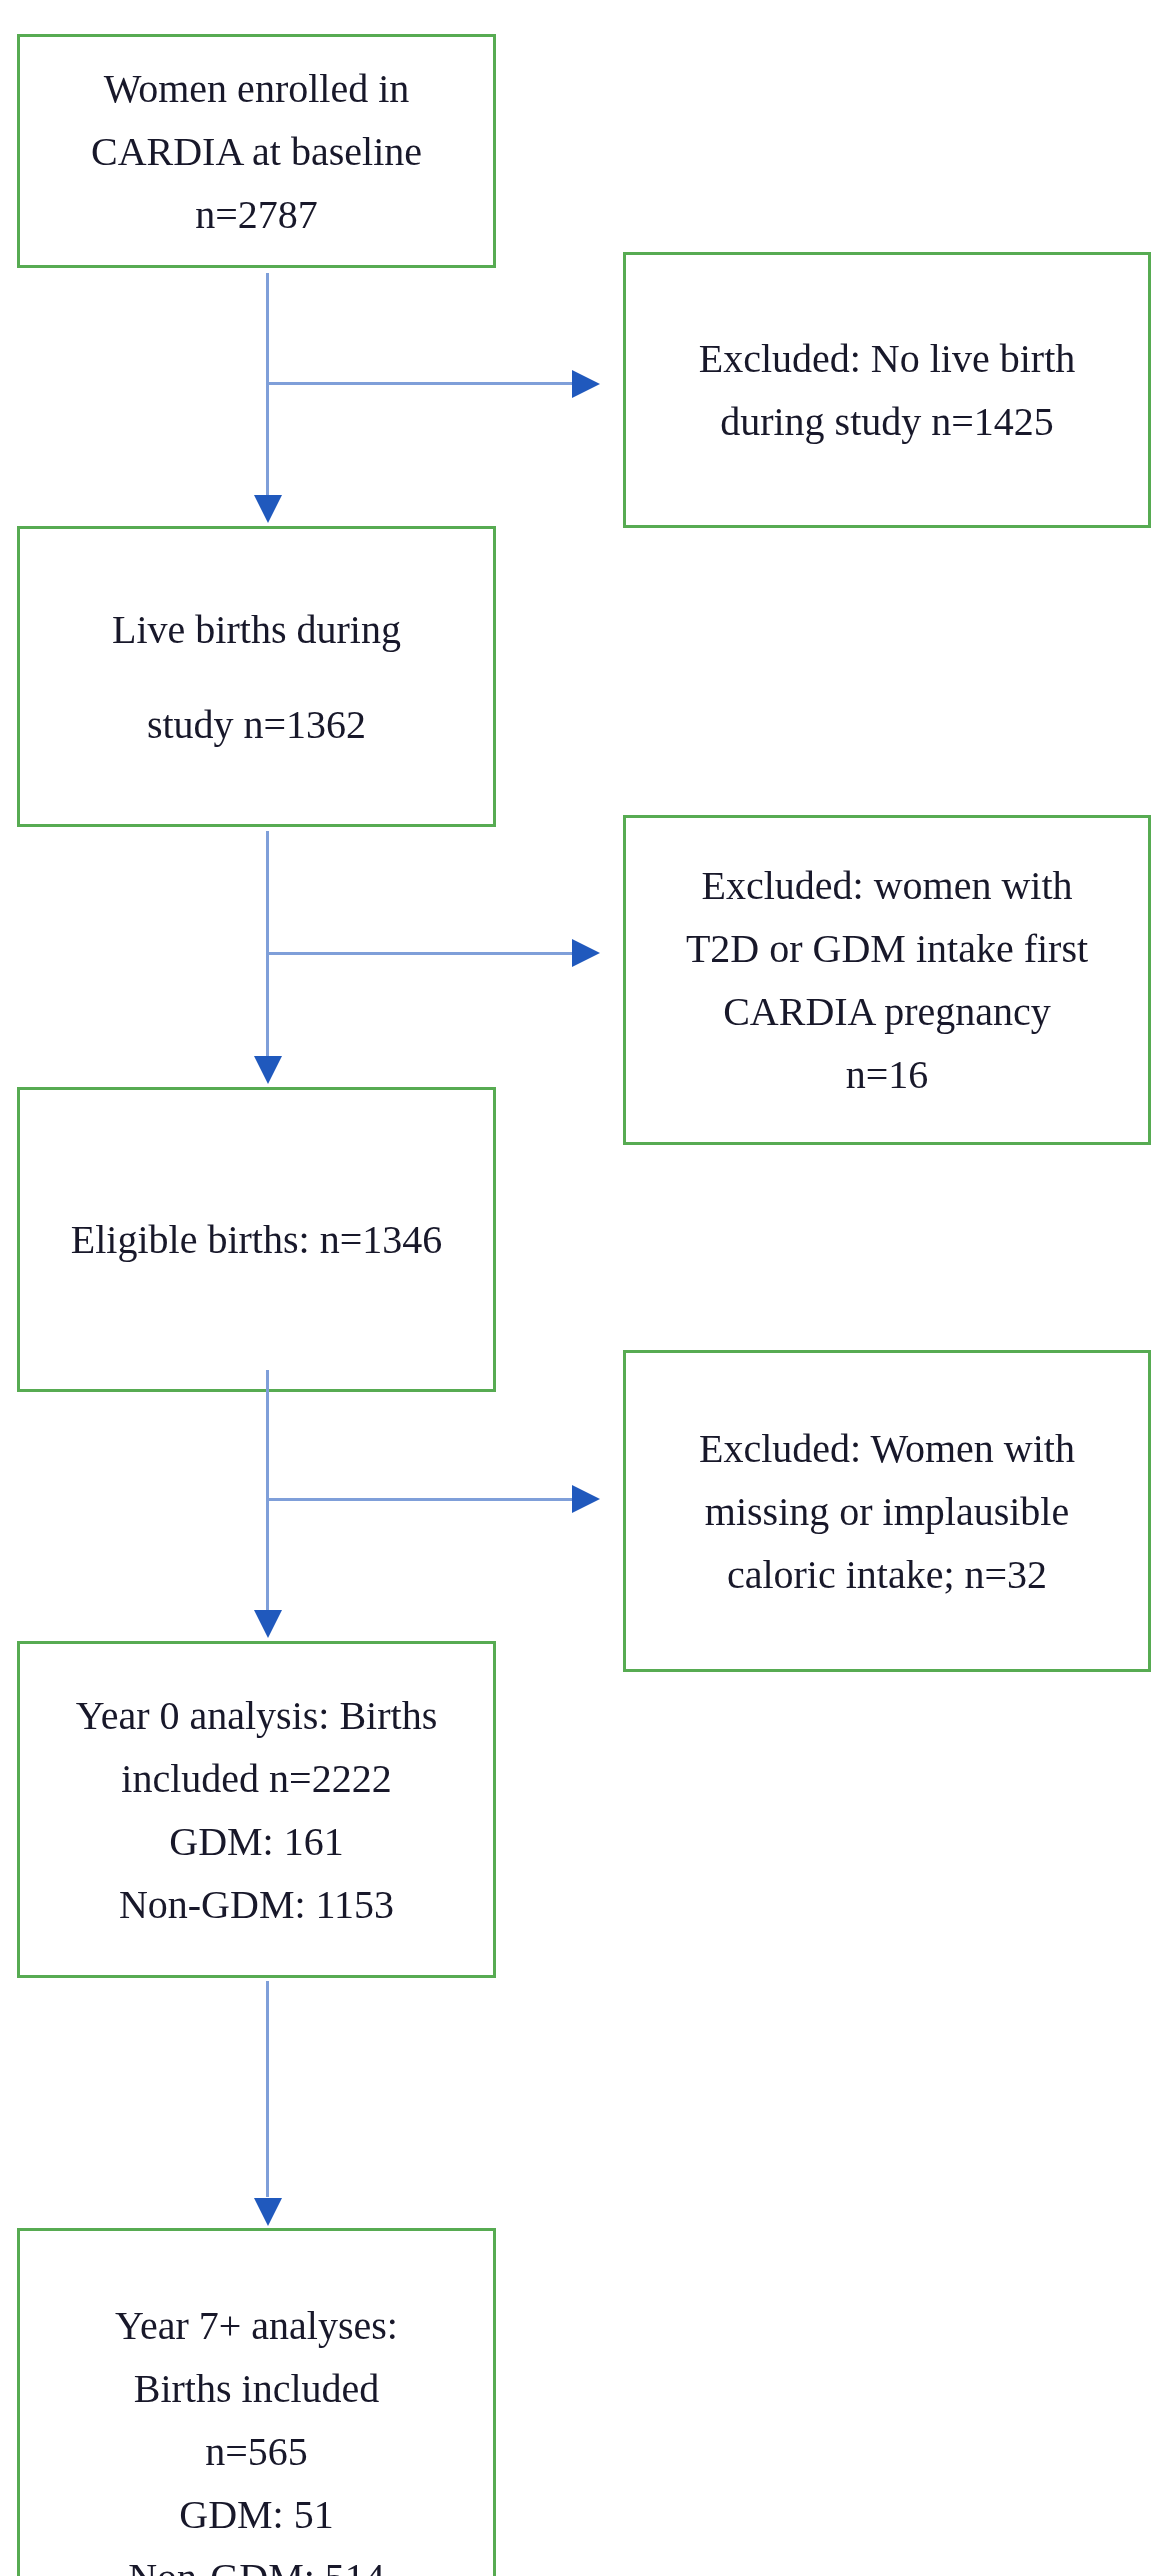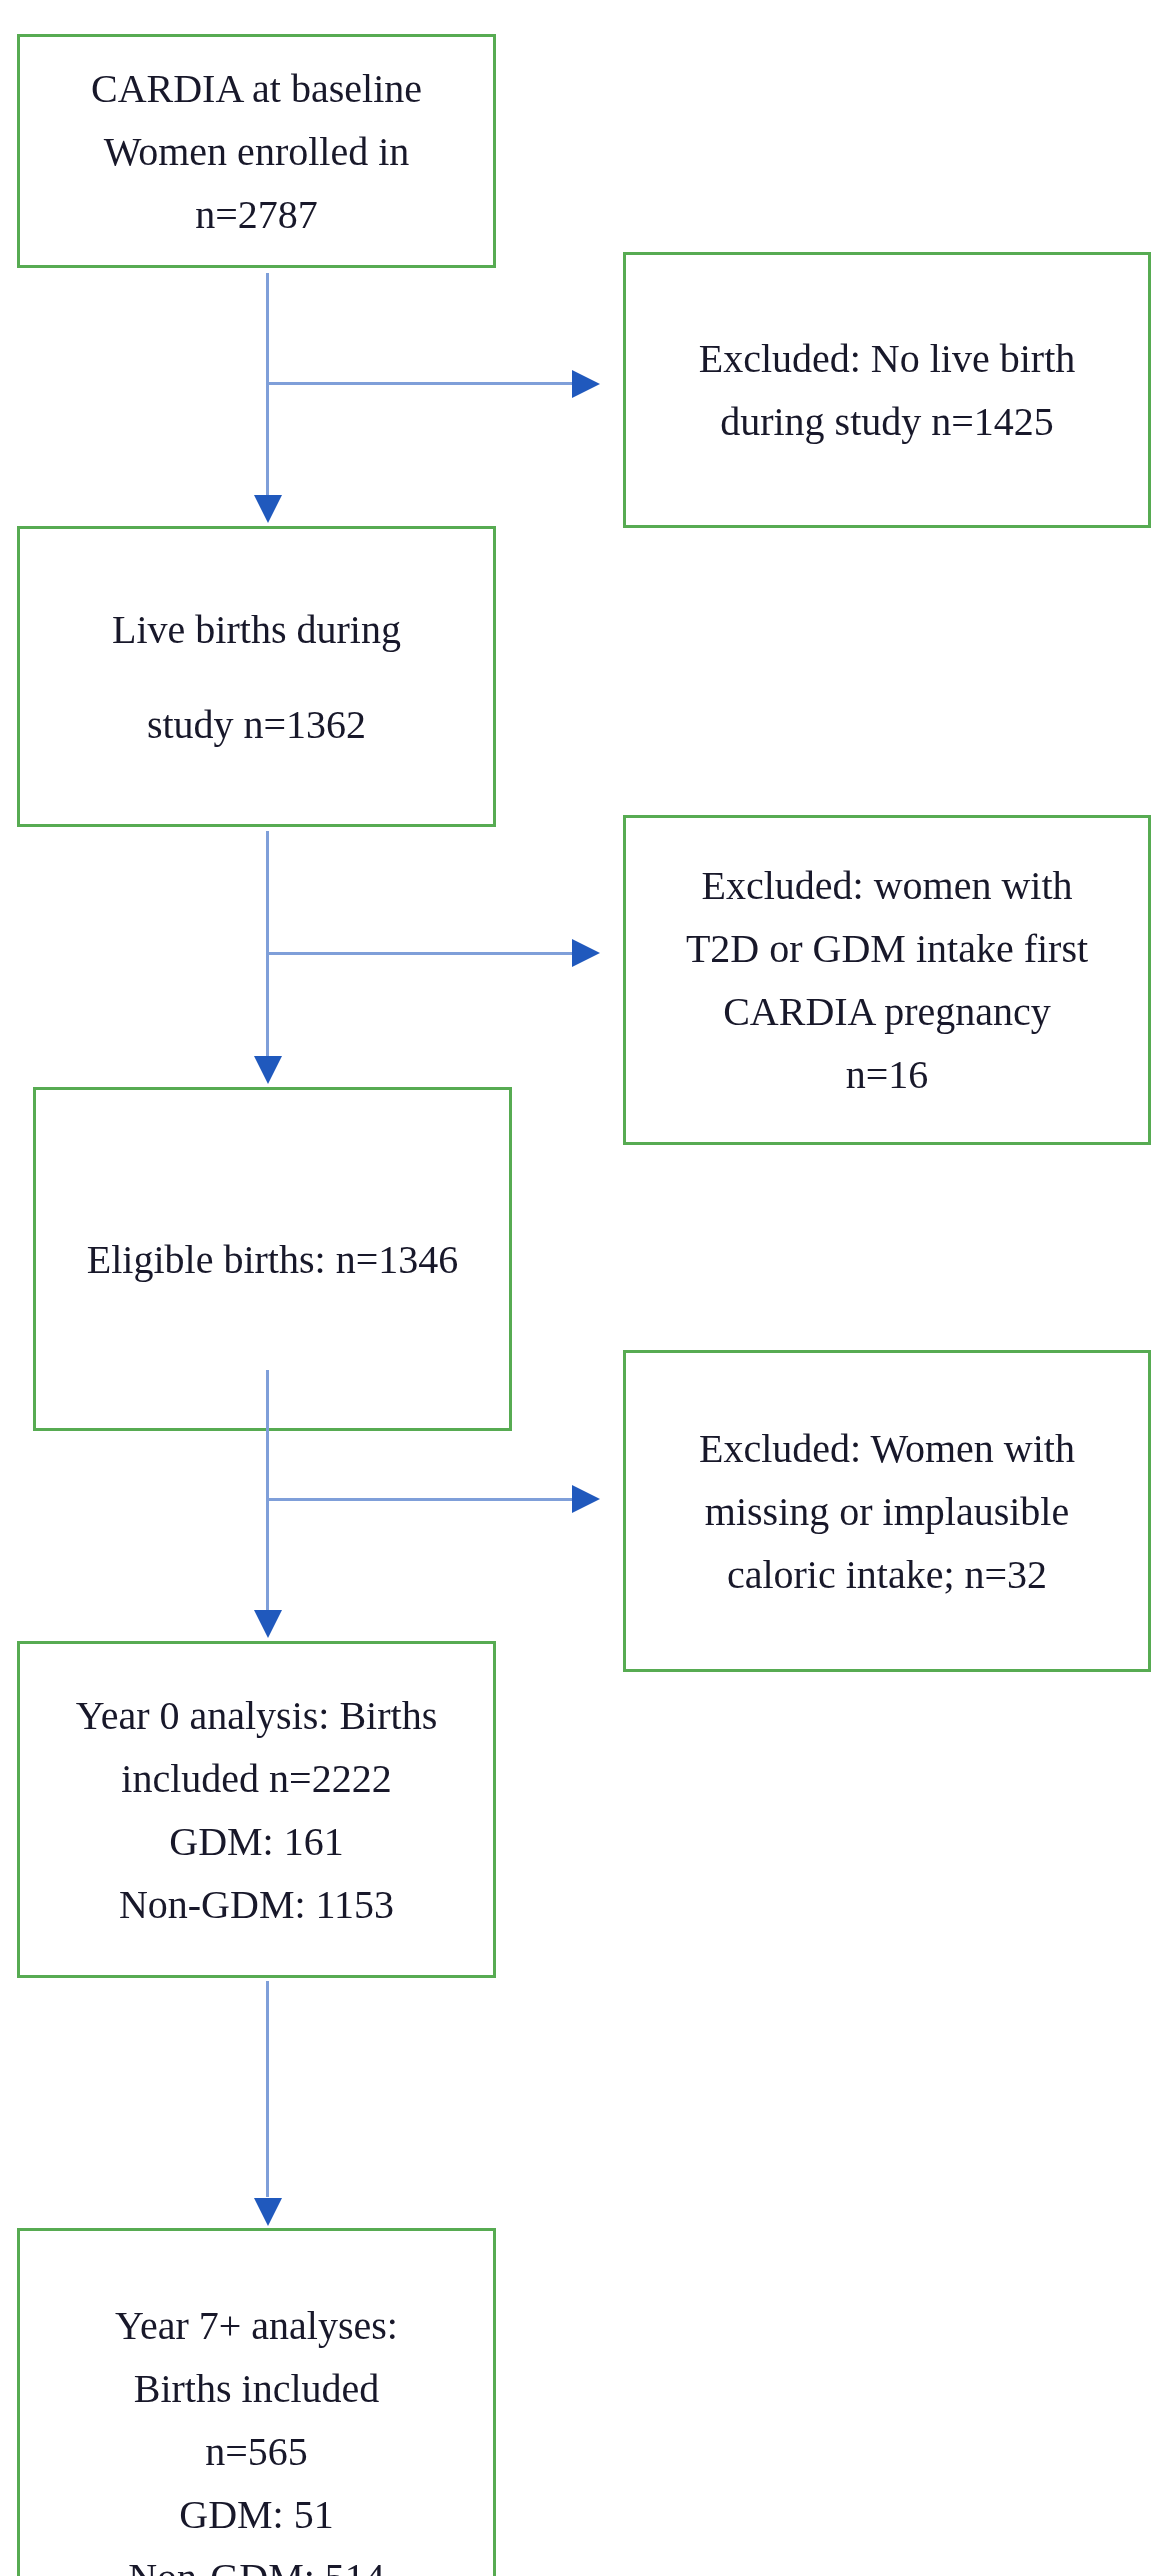--- a/index.html
+++ b/index.html
@@ -28,21 +28,21 @@
     text-align: center;
     font-size: 40px;
     line-height: 63px;
   }
   .box .bl {
     white-space: nowrap;
   }
   
   .b1 { left: 17px;  top: 34px;   width: 479px;  height: 234px; }
   .b2 { left: 17px;  top: 526px; width: 479px;  height: 301px; gap: 32px; }
-  .b3 { left: 33px;  top: 1087px; width: 479px;  height: 344px; }
+  .b3 { left: 17px;  top: 1087px; width: 479px;  height: 305px; }
   .b4 { left: 17px;  top: 1641px; width: 479px;  height: 337px; }
   .b5 { left: 17px;  top: 2228px; width: 479px;  height: 447px; }
   
   .e1 { left: 623px; top: 252px;  width: 528px; height: 276px; }
   .e2 { left: 623px; top: 815px; width: 528px; height: 330px; }
   .e3 { left: 623px; top: 1350px; width: 528px; height: 322px; }
 
   
   .vshaft {
     position: absolute;
@@ -83,22 +83,22 @@
   .hr2 { left: 572px; top: 939px; }
   .hs3 { left: 268px; top: 1498px; width: 304px; }
   .hr3 { left: 572px; top: 1485px; }
 </style>
 </head>
 <body>
 
 <div class="canvas">
 
   <div class="box b1">
+    <div class="bl">Women enrolled in</div>
     <div class="bl">CARDIA at baseline</div>
-    <div class="bl">Women enrolled in</div>
     <div class="bl">n=2787</div>
   </div>
 
   <div class="box b2">
     <div class="bl">Live births during</div>
     <div class="bl">study n=1362</div>
   </div>
 
   <div class="box b3">
     <div class="bl">Eligible births: n=1346</div>

